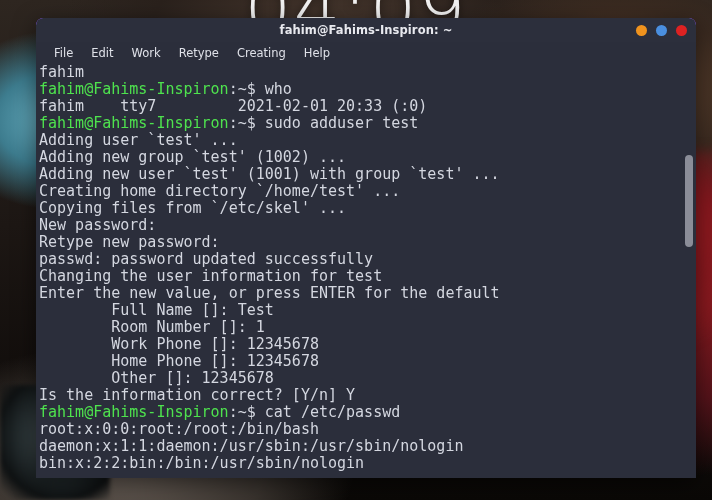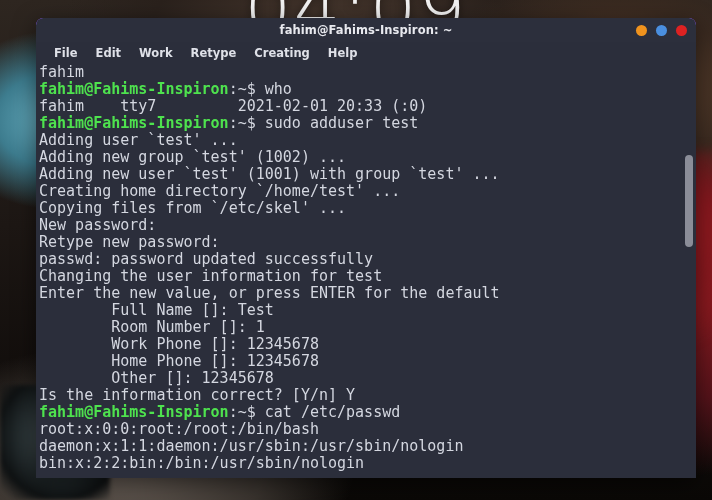--- a/index.html
+++ b/index.html
@@ -118,21 +118,20 @@
 
   
   #menubar {
     height: 22px;
     flex: 0 0 22px;
     background: #2b2e3b;
     display: flex;
     align-items: center;
     padding-left: 9px;
     gap: 0px;
-    font-weight: bold;
   }
   .menu-item {
     font-family: "DejaVu Sans", sans-serif;
     font-size: 11.5px;
     color: #dfe1e8;
     padding: 2px 9px;
     border-radius: 3px;
     cursor: default;
     user-select: none;
     white-space: nowrap;
@@ -151,21 +150,21 @@
     top: 0px;
     right: 18px;
     font-family: "DejaVu Sans Mono", monospace;
     font-size: 15px;
     line-height: 17px;
     color: #d4d7e0;
     white-space: pre;
     padding-left: 1px;
   }
   .ln { white-space: pre; }
-  .prompt-user { color: #4ee24e; font-weight: bold; }
+  .prompt-user { color: #4ee24e; font-weight: normal; }
   .prompt-path { color: #d4d7e0; }
   .cmd { color: #d4d7e0; }
 
   
   #terminal-scrollbar {
     position: absolute;
     top: 0;
     right: 0;
     width: 14px;
     height: 100%;

